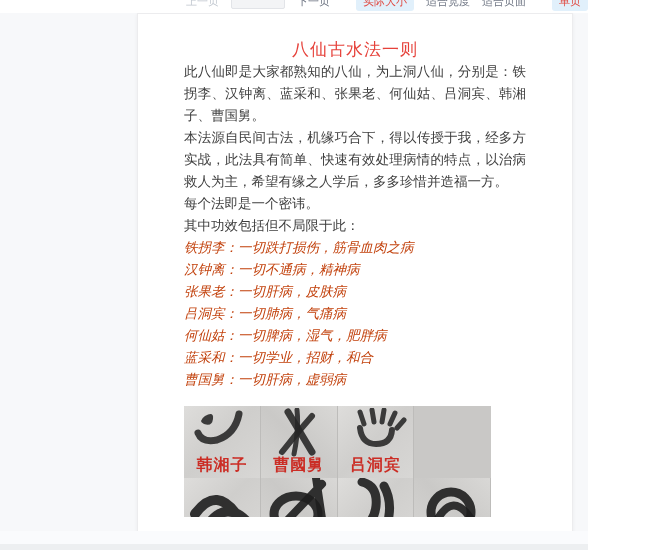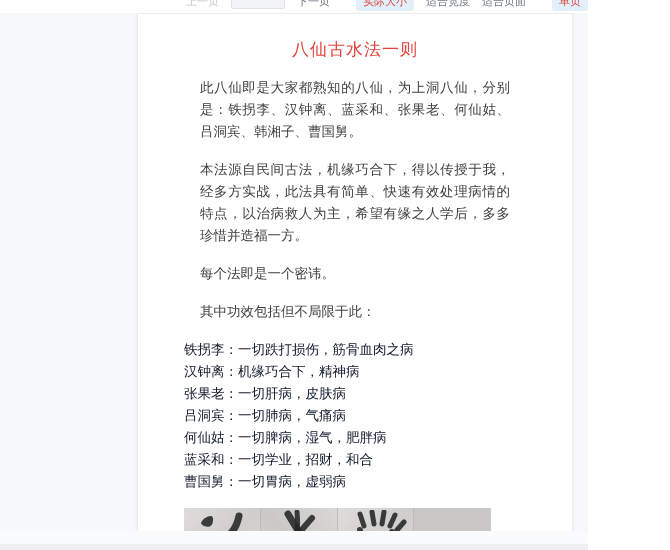--- a/index.html
+++ b/index.html
@@ -25,22 +25,22 @@
   .viewport { position:absolute; top:13px; left:0; width:670px; height:537px;
     background:#f7f8fa; }
 
   
   .page { position:absolute; left:137px; top:0; width:436px; height:537px;
     background:#ffffff; border:1px solid #ececee;
     box-shadow:0 1px 4px rgba(0,0,0,0.05); padding:24px 46px 0 46px; }
   .doc-title { text-align:center; font-size:17px; letter-spacing:1px;
     color:#e6413a; }
   .doc-body { font-size:13.5px; line-height:22px; color:#3e3e3e; text-align:justify; }
-  .doc-body p { margin:16px; }
-  .effects { font-size:13.5px; line-height:22px; color:#0f172a; }
+  .doc-body p { margin:0; }
+  .effects { font-size:13.5px; line-height:22px; color:#c2410c;font-style:italic; }
   .effects div { white-space:nowrap; }
 
   
   .photo { margin-top:15px; width:307px; height:111px; overflow:hidden;
     background:#c9c8c6; position:relative; }
   .photo-row1 { display:flex; height:72px; }
   .photo-row2 { display:flex; height:60px; }
   .pcell { width:76.75px; height:100%; position:relative; overflow:hidden;
     border-right:1px solid #bdbcba; }
   .pcell:nth-child(odd){ background:linear-gradient(135deg,#dedddb 0%,#cfcecc 48%,#d8d7d5 100%); }
@@ -84,26 +84,26 @@
 
       <div class="doc-body">
         <p>此八仙即是大家都熟知的八仙，为上洞八仙，分别是：铁拐李、汉钟离、蓝采和、张果老、何仙姑、吕洞宾、韩湘子、曹国舅。</p>
         <p>本法源自民间古法，机缘巧合下，得以传授于我，经多方实战，此法具有简单、快速有效处理病情的特点，以治病救人为主，希望有缘之人学后，多多珍惜并造福一方。</p>
         <p>每个法即是一个密讳。</p>
         <p>其中功效包括但不局限于此：</p>
       </div>
 
       <div class="effects">
         <div>铁拐李：一切跌打损伤，筋骨血肉之病</div>
-        <div>汉钟离：机缘巧合下，精神病</div>
+        <div>汉钟离：一切不通病，精神病</div>
         <div>张果老：一切肝病，皮肤病</div>
         <div>吕洞宾：一切肺病，气痛病</div>
         <div>何仙姑：一切脾病，湿气，肥胖病</div>
         <div>蓝采和：一切学业，招财，和合</div>
-        <div>曹国舅：一切胃病，虚弱病</div>
+        <div>曹国舅：一切肝病，虚弱病</div>
       </div>
 
       <div class="photo">
         <div class="photo-row1">
           <div class="pcell">
             <svg width="66" height="50" viewBox="0 0 66 50">
               <path d="M16 8 q9 -5 8 3 q-1 8 -9 5 q-6 -3 1 -8" fill="#262626" opacity="0.88"></path>
               <path d="M50 6 q-4 20 -22 26 q-15 3 -19 -7" fill="none" stroke="#262626" stroke-width="7" stroke-linecap="round" opacity="0.88"></path>
             </svg>
             <div class="plabel">韩湘子</div>

